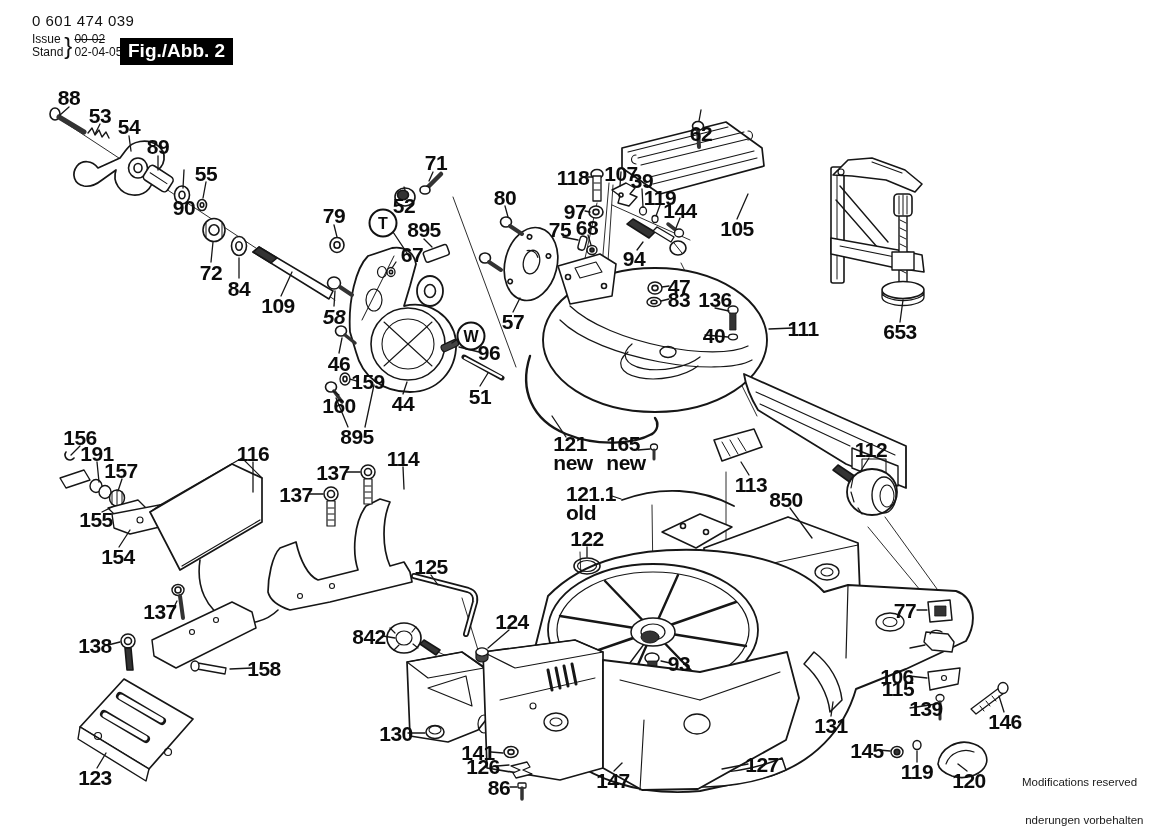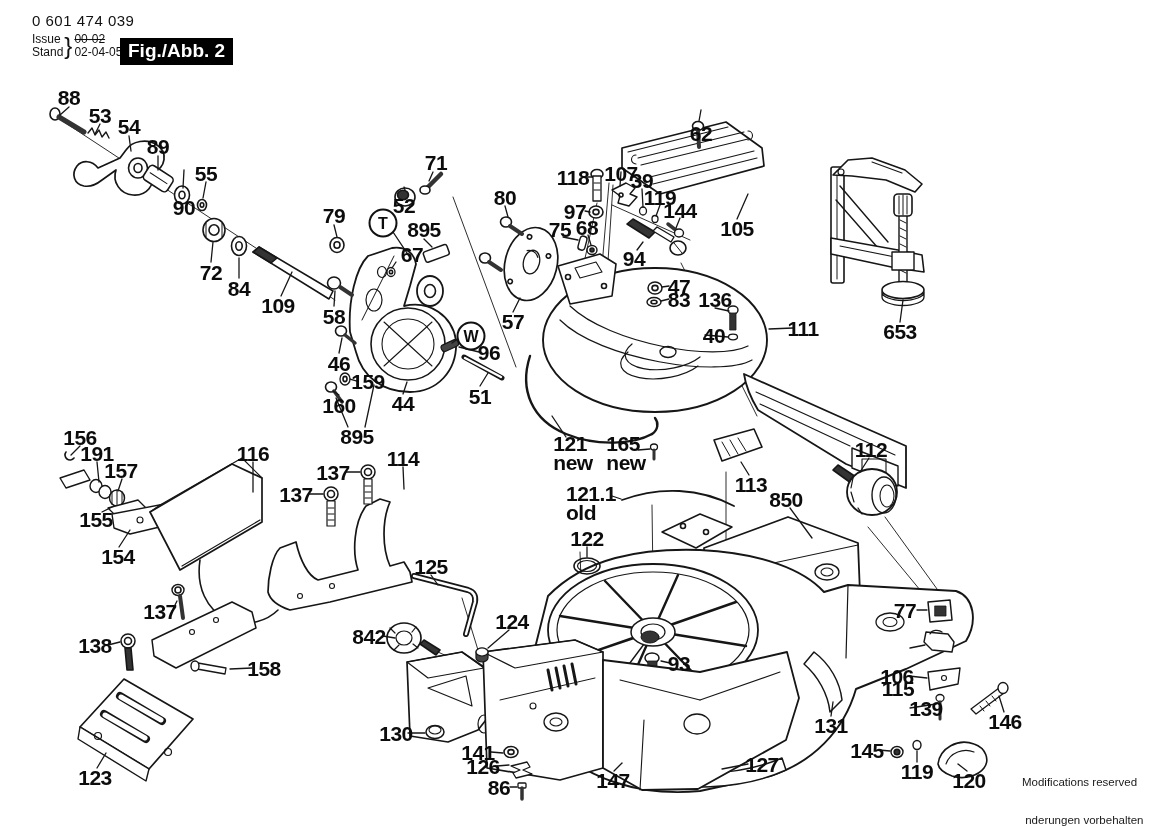--- a/index.html
+++ b/index.html
@@ -508,21 +508,21 @@
       <div class="plabel" style="left: 184px; top: 160px; margin-top: 47px;">90</div>
       <div class="plabel" style="left: 206px; top: 173px;">55</div>
       <div class="plabel" style="left: 211px; top: 272px;">72</div>
       <div class="plabel" style="left: 239px; top: 288px;">84</div>
       <div class="plabel" style="left: 278px; top: 305px;">109</div>
       <div class="plabel" style="left: 334px; top: 215px;">79</div>
       <div class="plabel" style="left: 404px; top: 177px; margin-top: 28px;">52</div>
       <div class="plabel" style="left: 436px; top: 162px;">71</div>
       <div class="plabel" style="left: 424px; top: 229px;">895</div>
       <div class="plabel" style="left: 394px; top: 254px; margin-left: 18px;">67</div>
-      <div class="plabel" style="left: 334px; top: 316px;">58</div>
+      <div class="plabel" style="left: 334px; top: 316px; font-style: italic;">58</div>
       <div class="plabel" style="left: 339px; top: 363px;">46</div>
       <div class="plabel" style="left: 368px; top: 381px;">159</div>
       <div class="plabel" style="left: 339px; top: 405px;">160</div>
       <div class="plabel" style="left: 357px; top: 436px;">895</div>
       <div class="plabel" style="left: 403px; top: 403px;">44</div>
       <div class="plabel" style="left: 489px; top: 352px;">96</div>
       <div class="plabel" style="left: 480px; top: 396px;">51</div>
       <div class="plabel" style="left: 505px; top: 197px;">80</div>
       <div class="plabel" style="left: 513px; top: 321px;">57</div>
       <div class="plabel" style="left: 701px; top: 101px; margin-top: 32px;">62</div>

